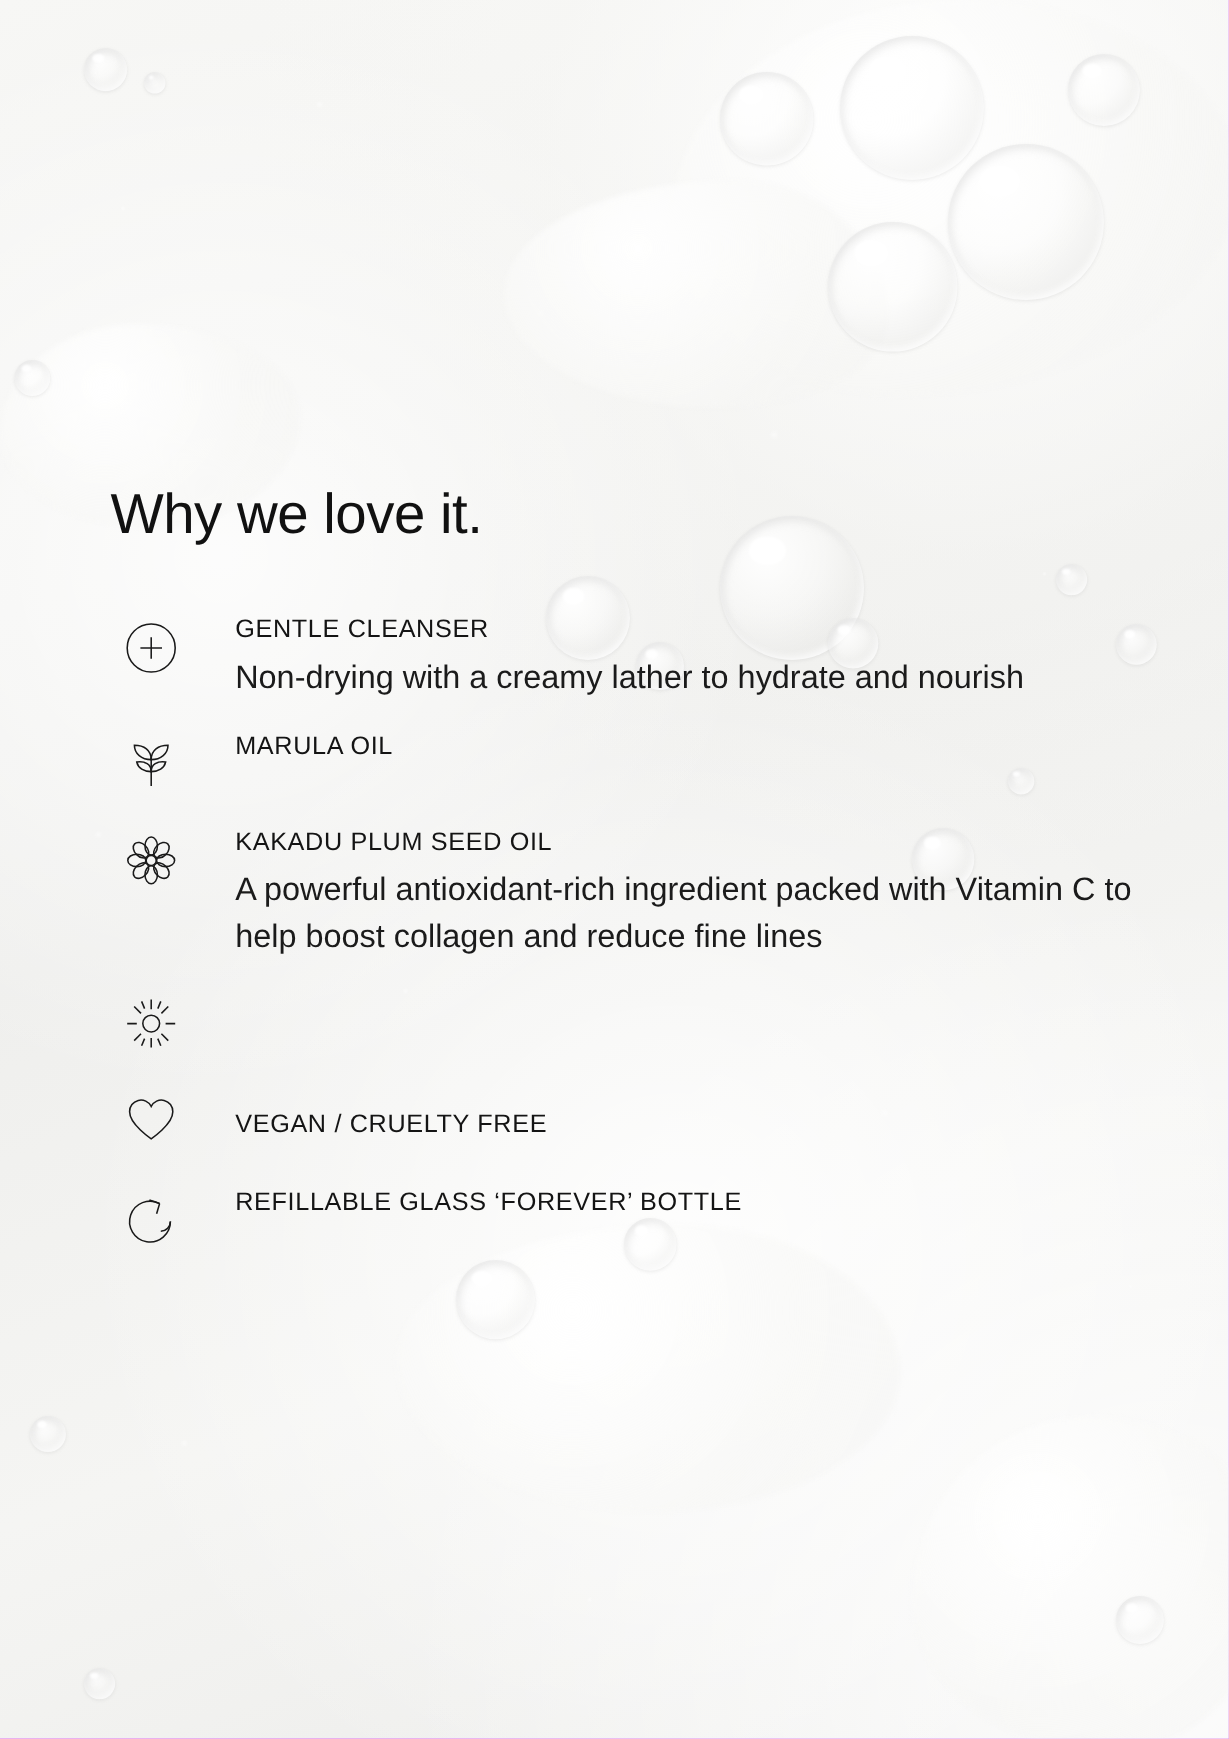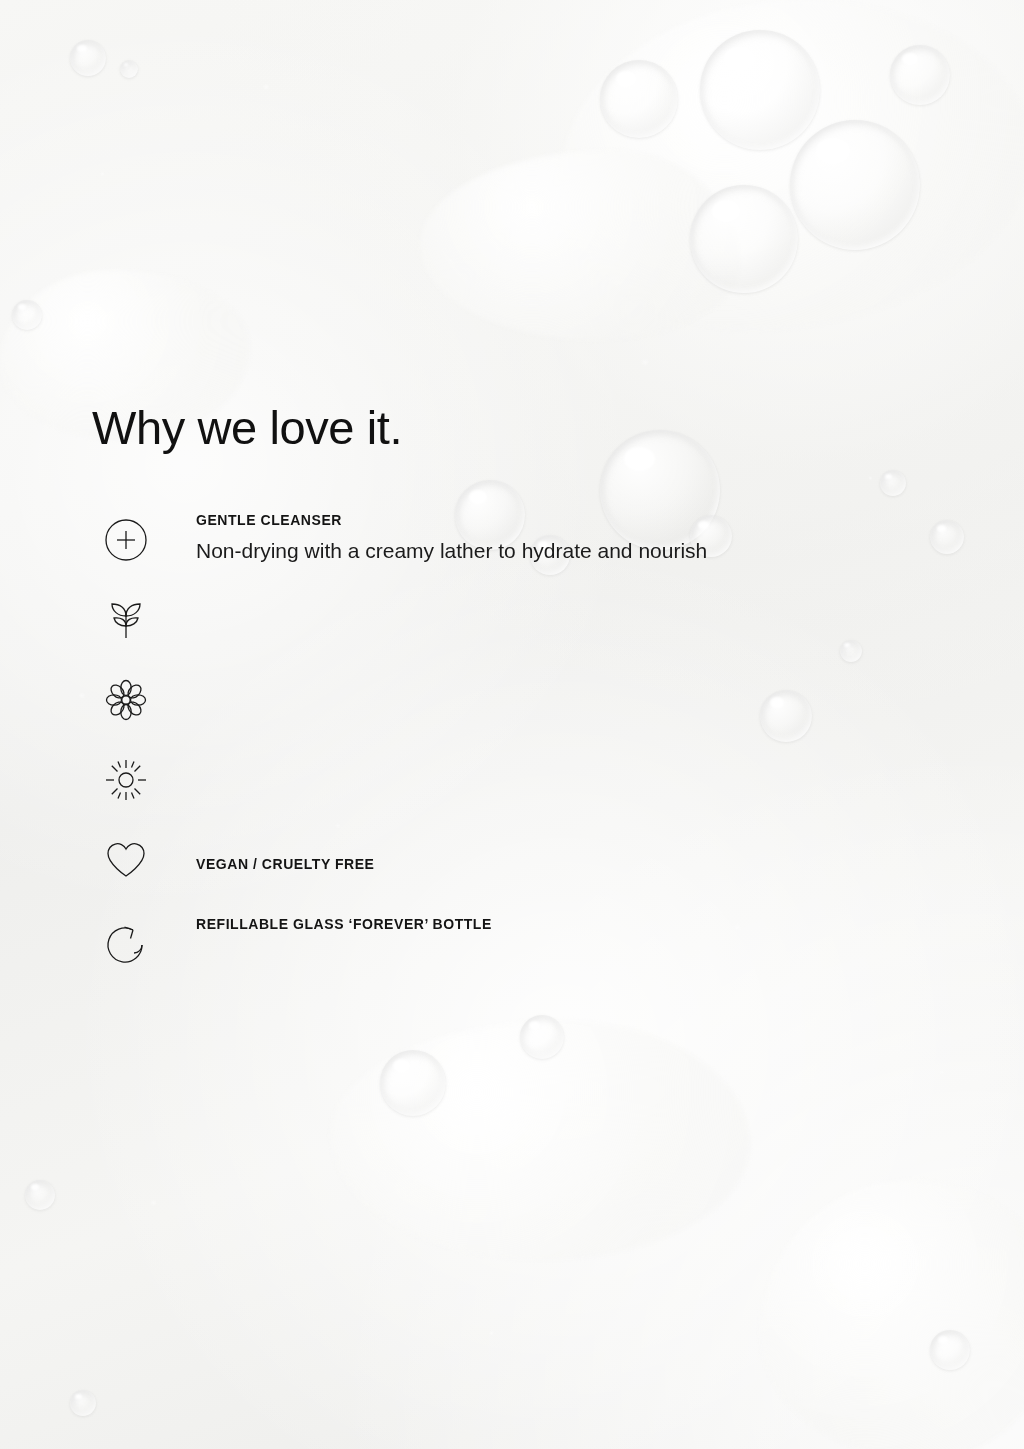--- a/index.html
+++ b/index.html
@@ -111,29 +111,29 @@
     padding-top: 2px;
   }
   .feature-icon svg {
     display: block;
   }
   .feature-text {
     flex: 1 1 auto;
     padding-top: 0px;
   }
   .f-title {
-    font-size: 14px;
-    font-weight: 700;
+    font-size: 21px;
+    font-weight: 400;
     letter-spacing: 0.55px;
     color: #141414;
     margin: 0 0 8px 0;
     line-height: 1.2;
   }
   .f-desc {
-    font-size: 21px;
+    font-size: 27px;
     font-weight: 400;
     color: #1b1b1b;
     margin: 0;
     line-height: 1.42;
     max-width: 760px;
   }
   .feature.no-desc { margin-bottom: 30px; align-items: center; }
 </style>
 </head>
 <body>
@@ -194,36 +194,41 @@
       <div class="feature-icon">
         <svg width="52" height="52" viewBox="0 0 52 52" fill="none" stroke="#1a1a1a" stroke-width="1.3">
           <path d="M26 44 C26 34, 26 26, 26 20"></path>
           <path d="M26 22 C18 22, 12 17, 12 10 C20 10, 26 14, 26 22 Z"></path>
           <path d="M26 22 C34 22, 40 17, 40 10 C32 10, 26 14, 26 22 Z"></path>
           <path d="M26 32 C20 32, 15 29, 14 24 C21 23, 26 26, 26 32 Z"></path>
           <path d="M26 32 C32 32, 37 29, 38 24 C31 23, 26 26, 26 32 Z"></path>
         </svg>
       </div>
       <div class="feature-text">
+        <p class="f-title">MARULA OIL</p>
       </div>
     </div>
 
     <div class="feature">
       <div class="feature-icon">
         <svg width="52" height="52" viewBox="0 0 52 52" fill="none" stroke="#1a1a1a" stroke-width="1.3">
           <circle cx="26" cy="26" r="4.2"></circle>
           <ellipse cx="26" cy="14" rx="5.2" ry="7.5"></ellipse>
           <ellipse cx="26" cy="38" rx="5.2" ry="7.5"></ellipse>
           <ellipse cx="14" cy="26" rx="7.5" ry="5.2"></ellipse>
           <ellipse cx="38" cy="26" rx="7.5" ry="5.2"></ellipse>
           <ellipse cx="17.5" cy="17.5" rx="5.2" ry="7.5" transform="rotate(-45 17.5 17.5)"></ellipse>
           <ellipse cx="34.5" cy="17.5" rx="7.5" ry="5.2" transform="rotate(-45 34.5 17.5)"></ellipse>
           <ellipse cx="17.5" cy="34.5" rx="7.5" ry="5.2" transform="rotate(-45 17.5 34.5)"></ellipse>
           <ellipse cx="34.5" cy="34.5" rx="5.2" ry="7.5" transform="rotate(-45 34.5 34.5)"></ellipse>
         </svg>
+      </div>
+      <div class="feature-text">
+        <p class="f-title">KAKADU PLUM SEED OIL</p>
+        <p class="f-desc">A powerful antioxidant-rich ingredient packed with Vitamin C to help boost collagen and reduce fine lines</p>
       </div>
     </div>
 
     <div class="feature">
       <div class="feature-icon">
         <svg width="52" height="52" viewBox="0 0 52 52" fill="none" stroke="#1a1a1a" stroke-width="1.3">
           <circle cx="26" cy="26" r="7"></circle>
           <line x1="26" y1="6" x2="26" y2="14"></line>
           <line x1="26" y1="38" x2="26" y2="46"></line>
           <line x1="6" y1="26" x2="14" y2="26"></line>

